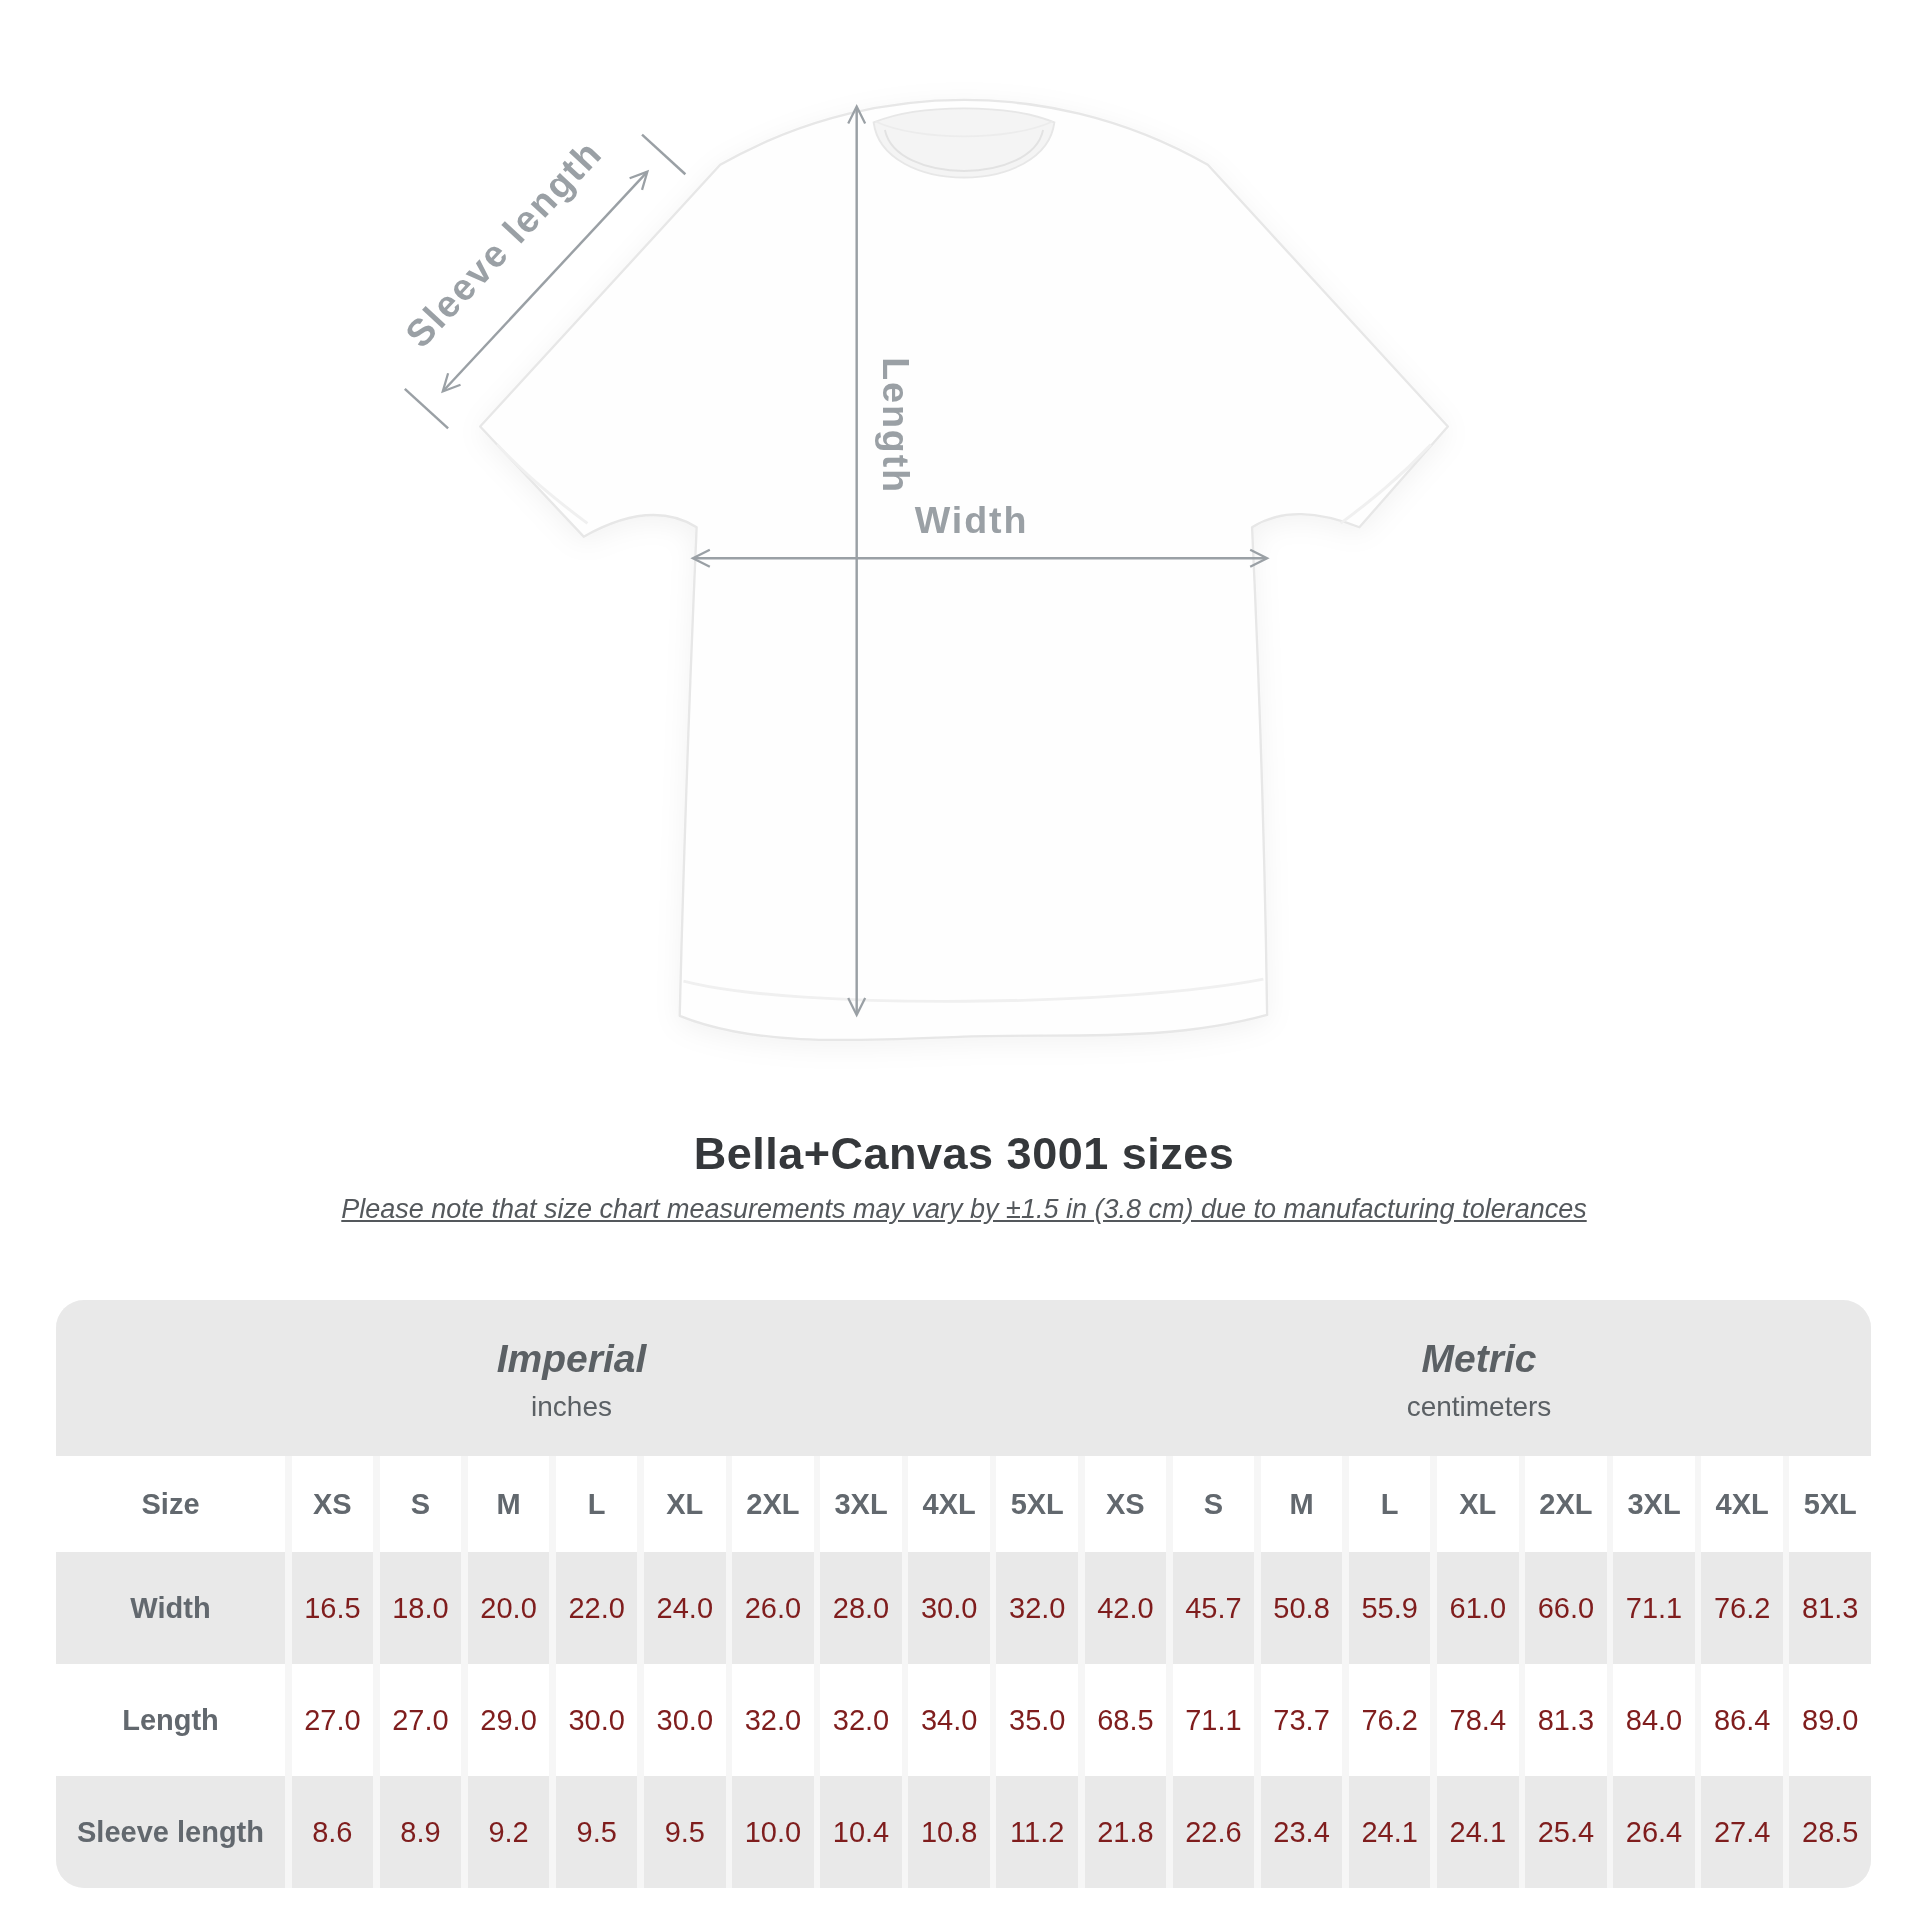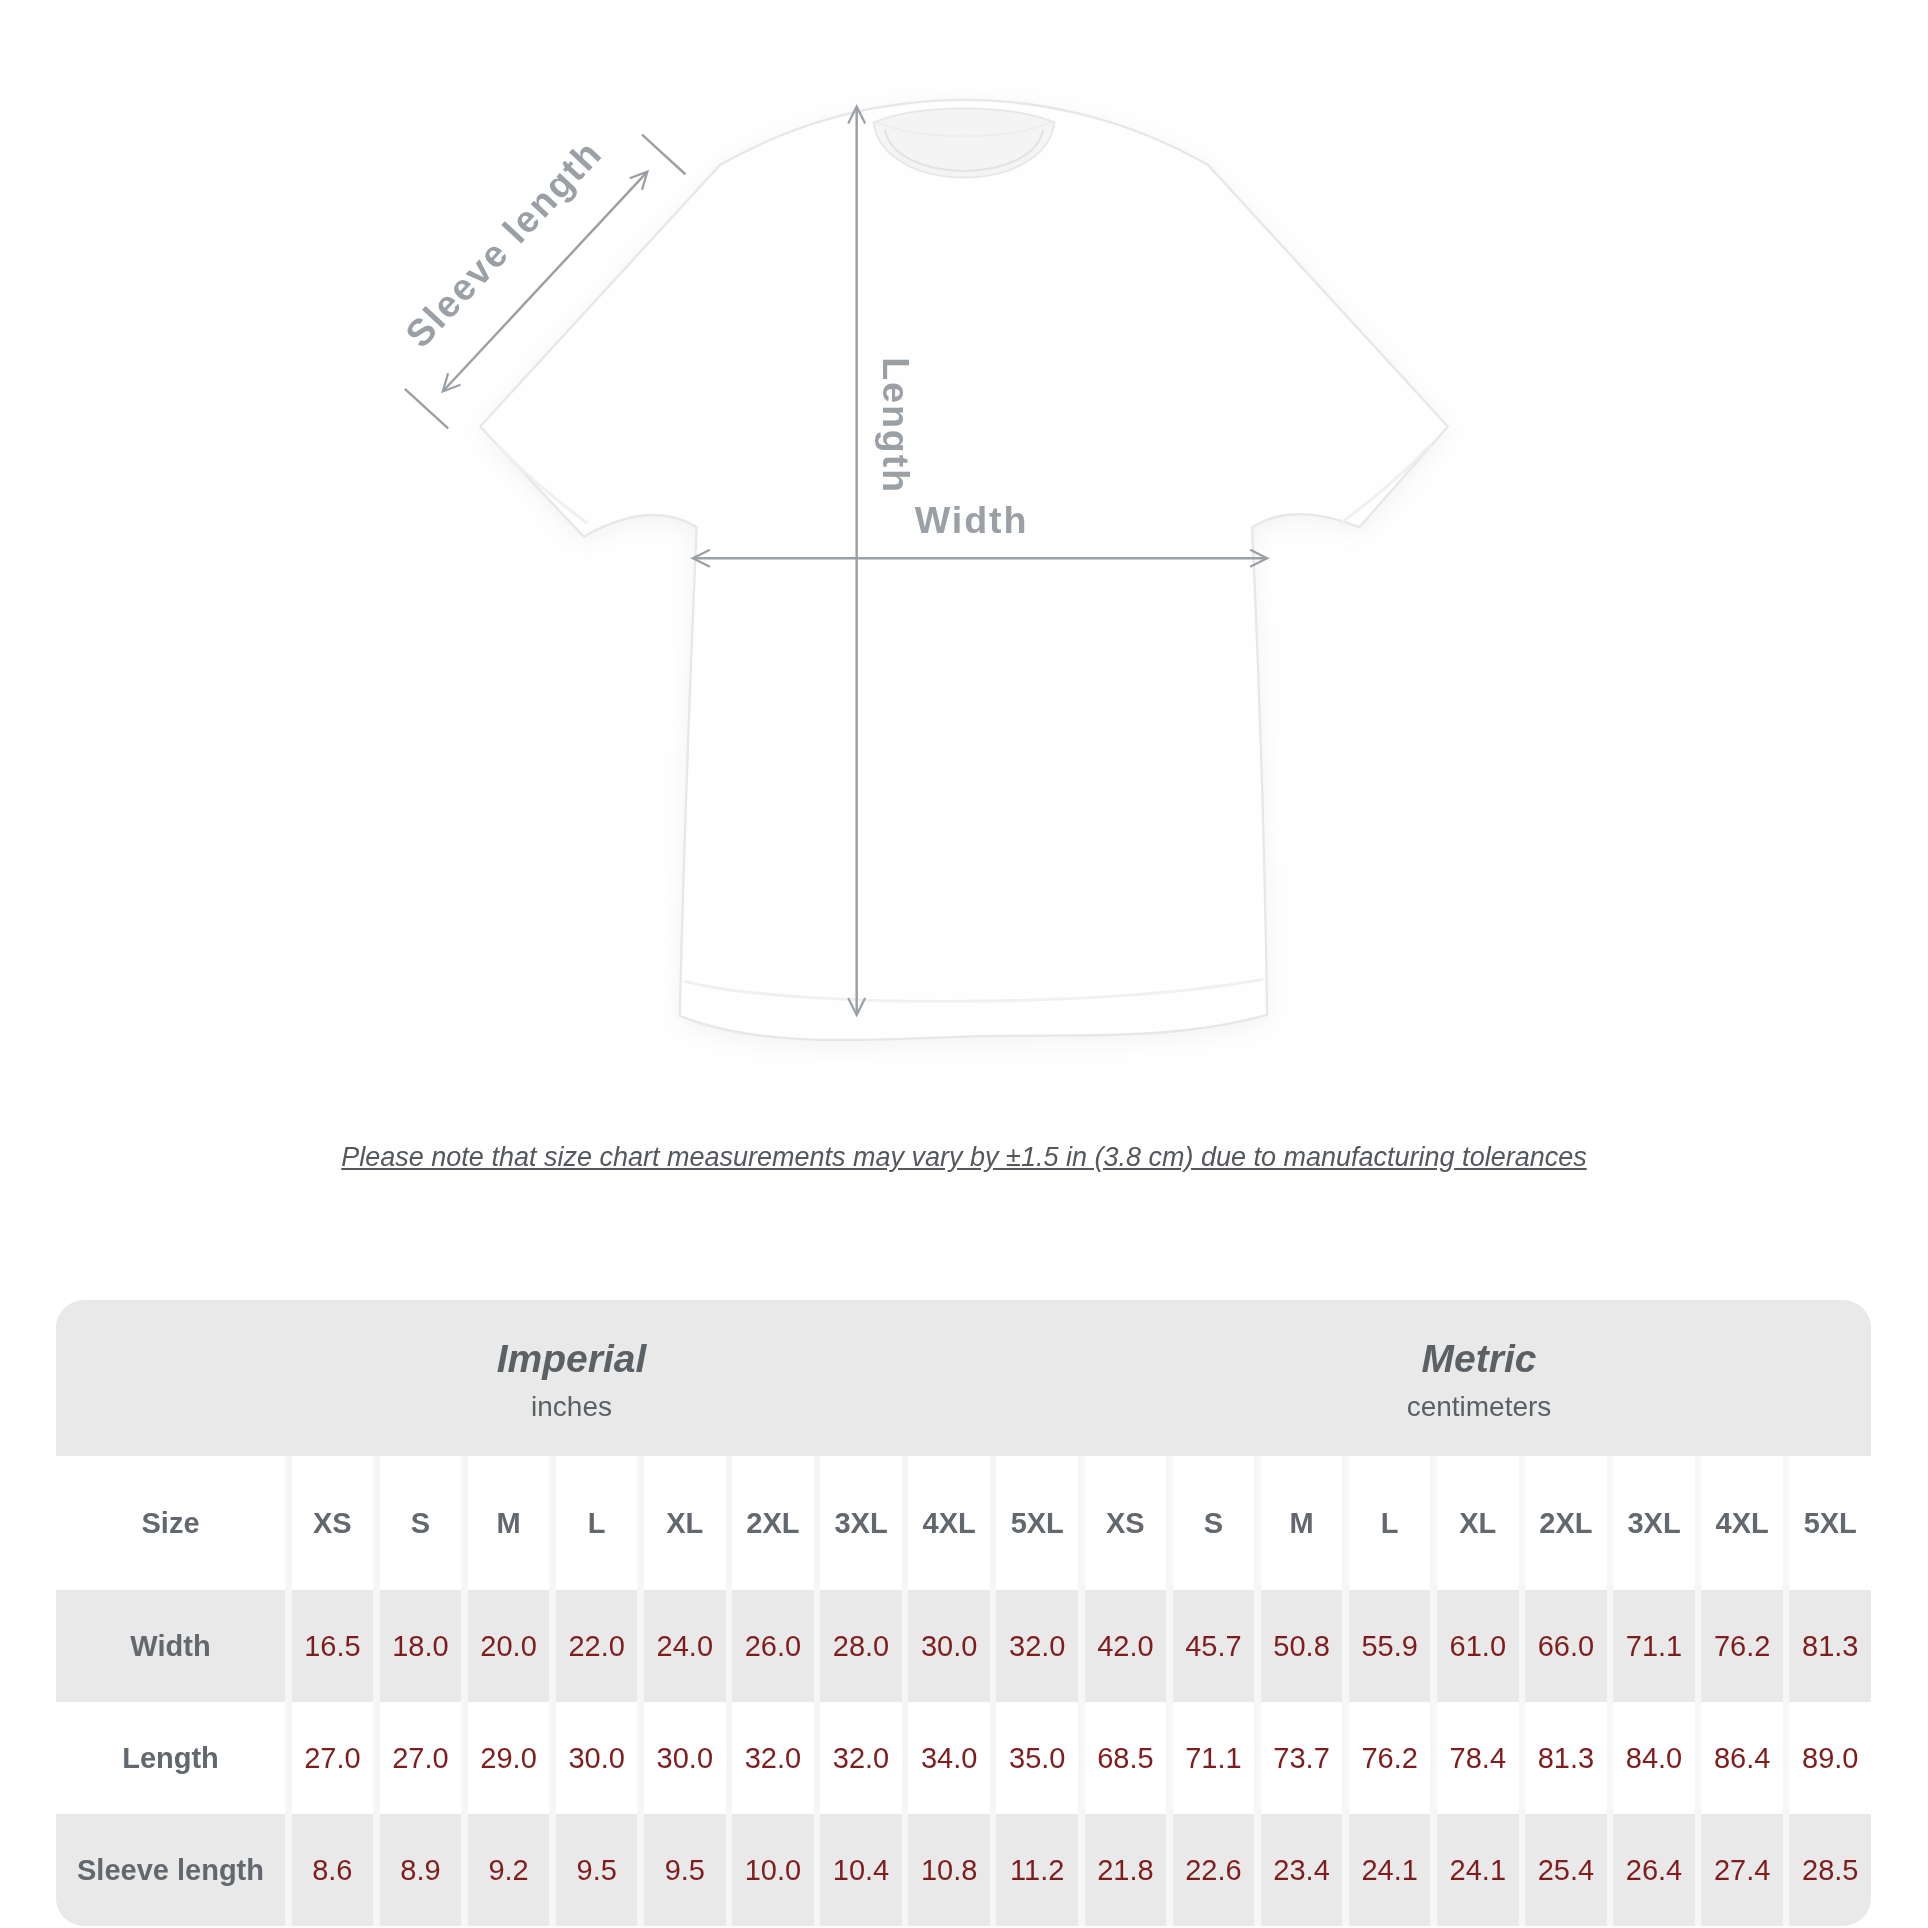--- a/index.html
+++ b/index.html
@@ -68,21 +68,21 @@
   }
   .band-sub{
     font-size:28px;color:#5b6064;margin-top:10.4px;
   }
 
   .trow{
     display:grid;
     grid-template-columns:229px repeat(18, 1fr);
     column-gap:6.6px;
   }
-  .trow.header{height:134px;}
+  .trow.header{height:96px;}
   .trow.data{height:112px;}
   .cell{
     display:flex;align-items:center;justify-content:center;
     background:#ffffff;
     white-space:nowrap;
   }
   .trow.shade .cell{background:#e9e9e9;}
   .hcell{font-weight:bold;color:#62686e;font-size:29px;}
   .label-cell{font-weight:bold;color:#62686e;font-size:29px;}
   .value-cell{color:#7f1d1d;font-size:29px;}
@@ -134,20 +134,21 @@
   </g>
   <text class="dim-label" x="938" y="452" text-anchor="middle" transform="rotate(90 938 452)">Length</text>
 
   <g stroke="#9aa0a5" stroke-width="2.6" fill="none">
     <line x1="737" y1="593" x2="1345" y2="593" marker-start="url(#ah)" marker-end="url(#ah)"></line>
   </g>
   <text class="dim-label" x="1032" y="566" text-anchor="middle">Width</text>
 </svg>
 
 <div class="heading">
+  <h1 class="title">Bella+Canvas 3001 sizes</h1>
   <p class="subtitle">Please note that size chart measurements may vary by ±1.5 in (3.8 cm) due to manufacturing tolerances</p>
 </div>
 
 <div class="size-table">
   <div class="band">
     <div class="band-cell band-left">
       <div class="band-title">Imperial</div>
       <div class="band-sub">inches</div>
     </div>
     <div class="band-cell band-right">

